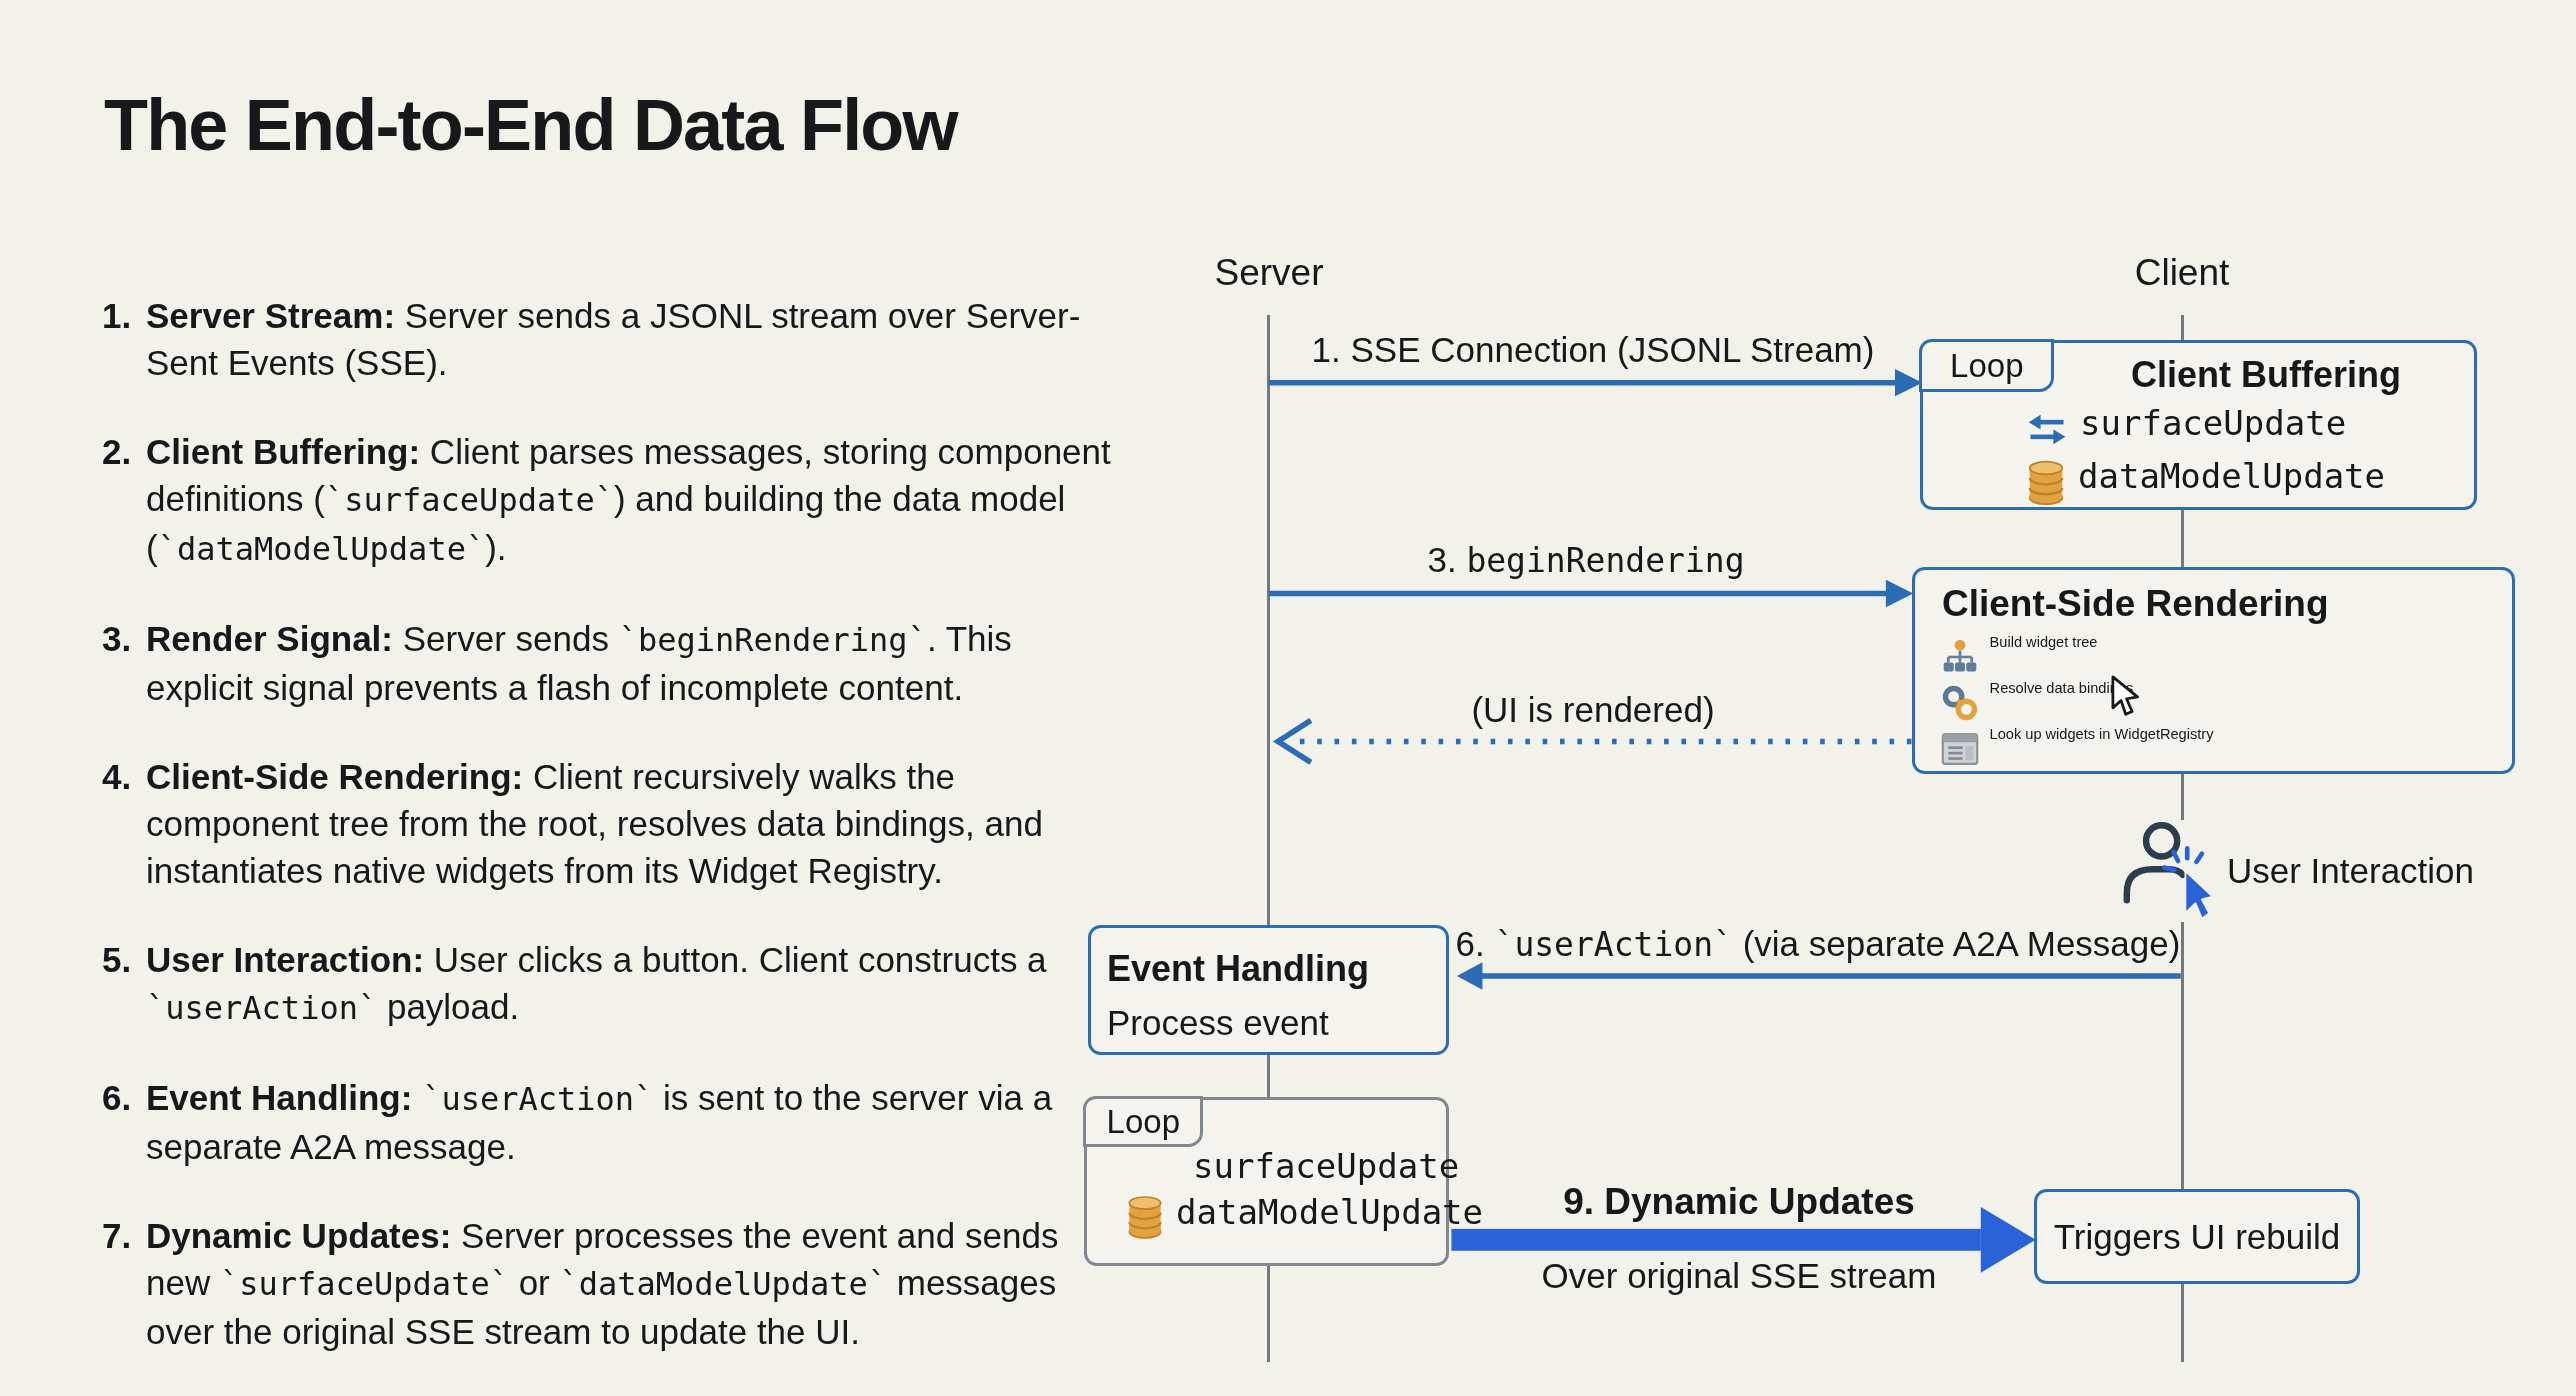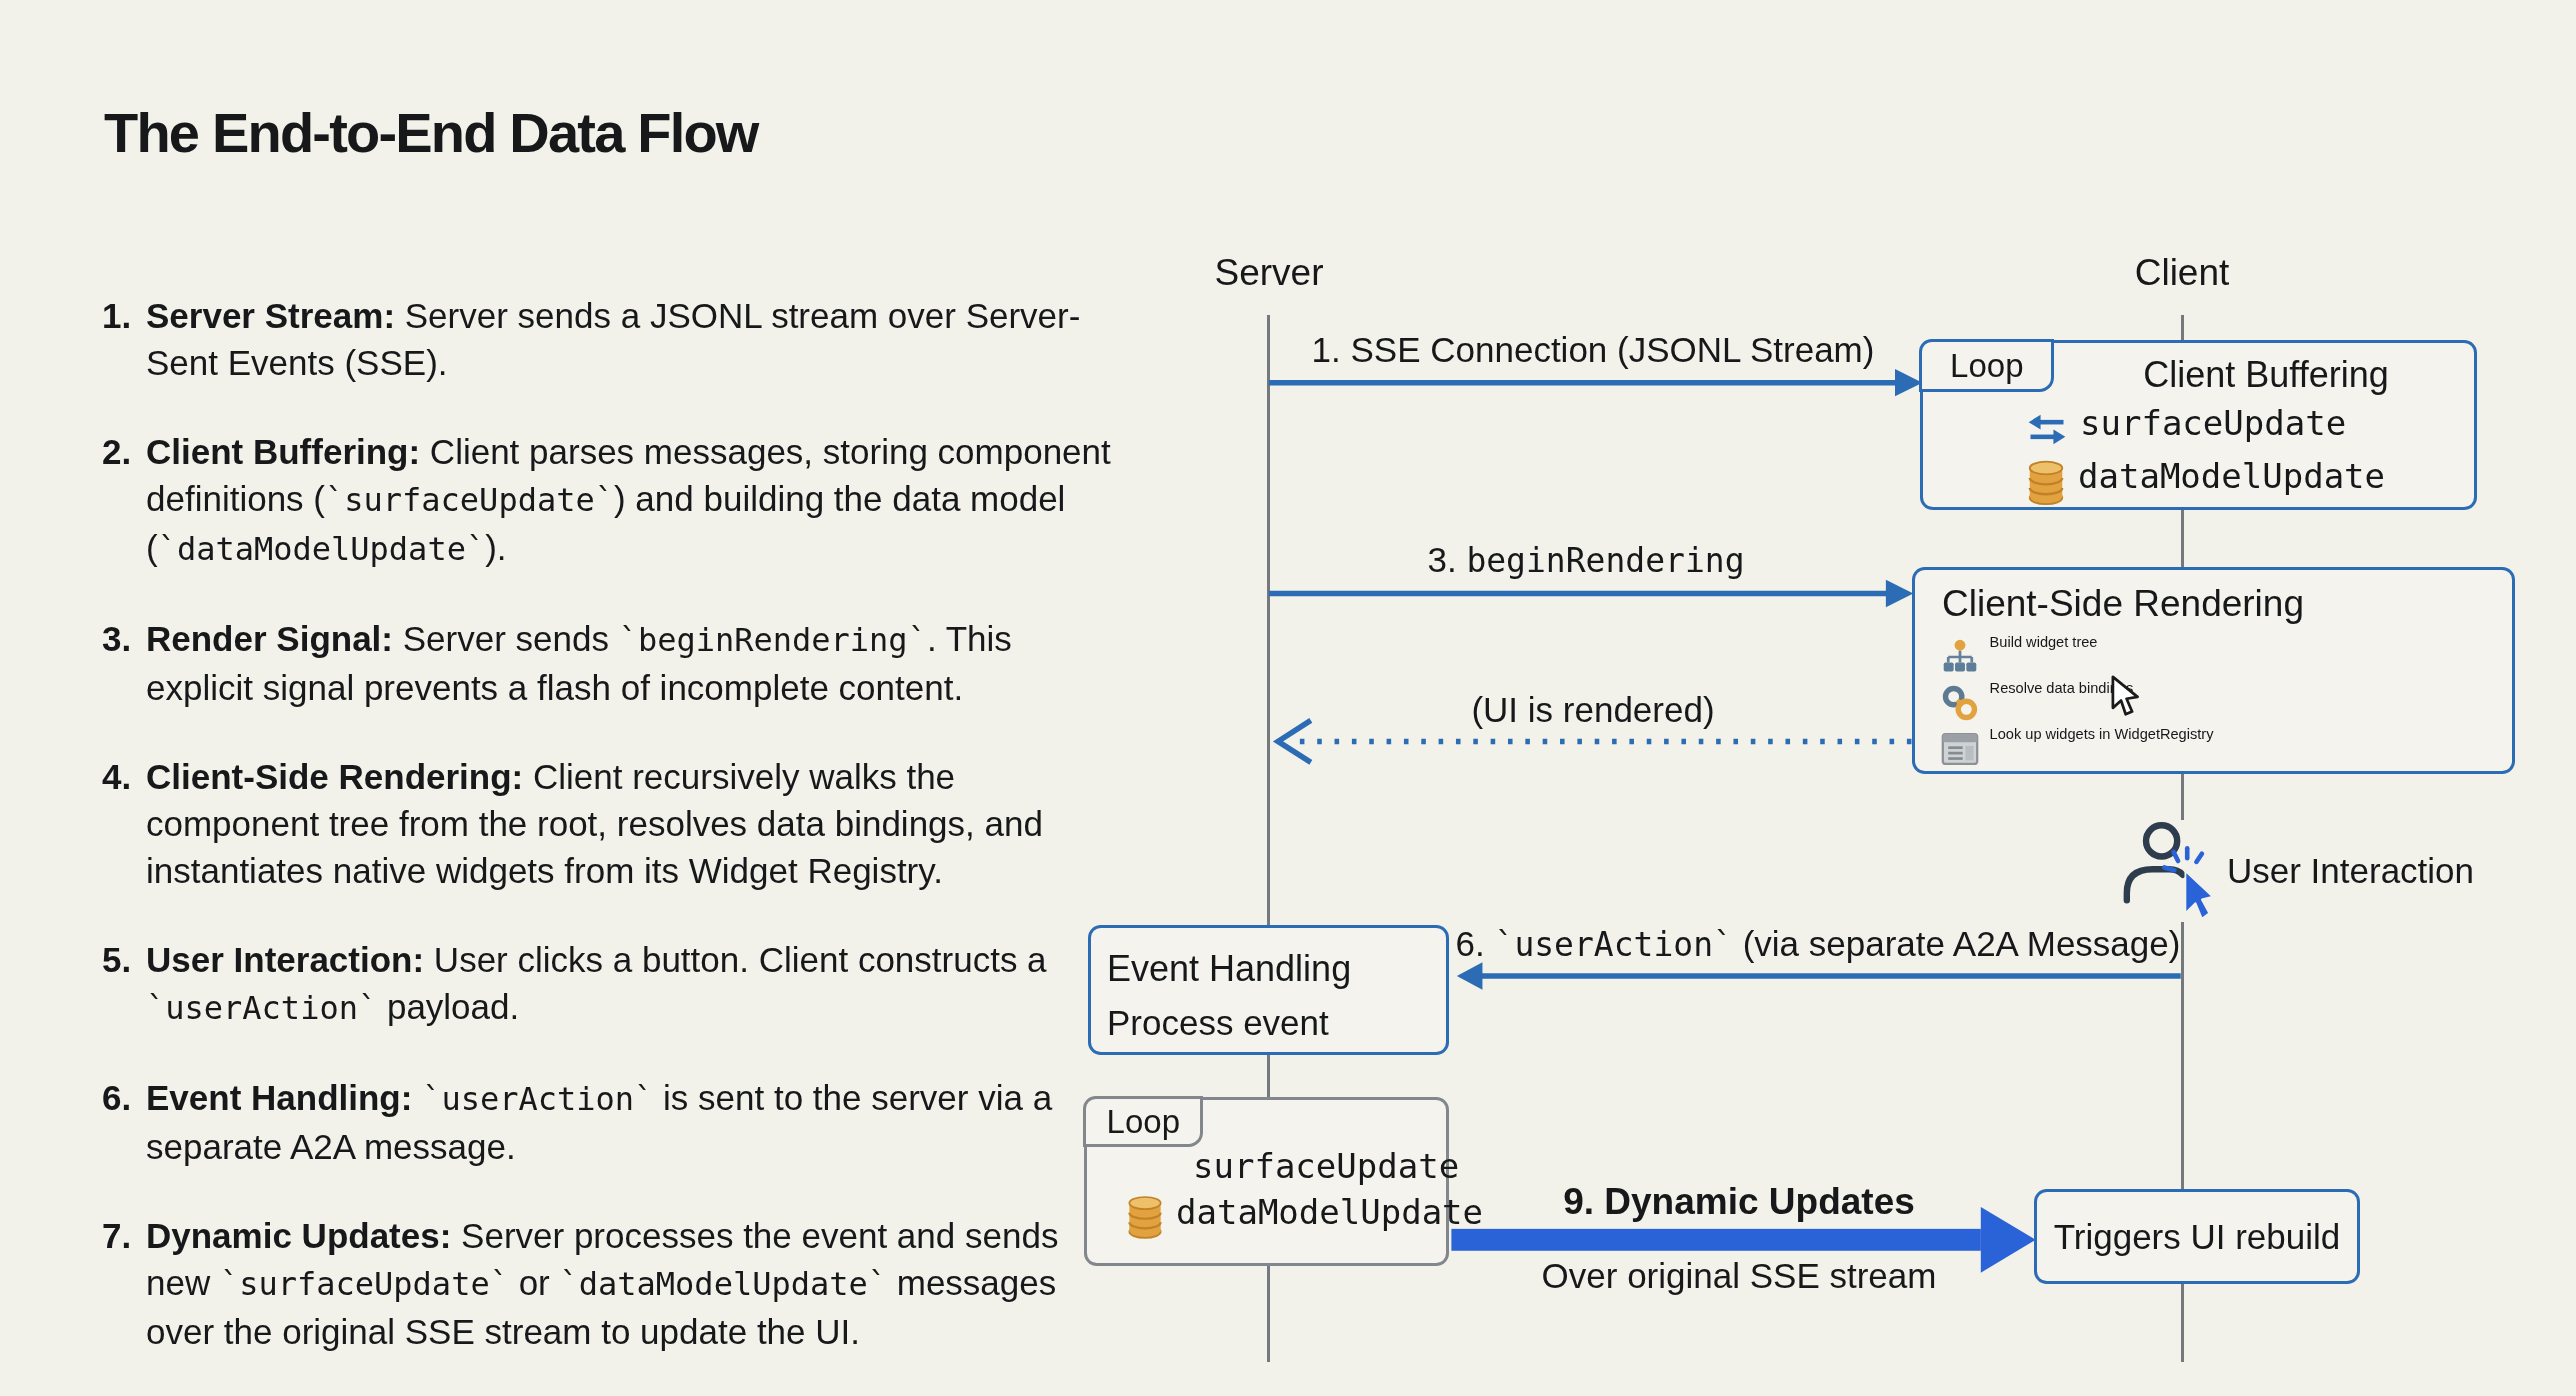--- a/index.html
+++ b/index.html
@@ -5,22 +5,22 @@
   html,body{margin:0;padding:0;}
   #slide{
     position:relative; width:2576px; height:1397px;
     background:var(--bg,#f2f1ea);
     font-family:"Liberation Sans", sans-serif;
     color:var(--text,#17181a);
     overflow:hidden;
   }
   
   #page-title{
-    position:absolute; left:104px; top:100px;
-    font-size:56px; font-weight:800; letter-spacing:-1.8px;
+    position:absolute; left:104px; top:84px;
+    font-size:72px; font-weight:800; letter-spacing:-1.8px;
   }
   
   #steps-list{
     position:absolute; left:102px; top:292px; width:1022px;
     font-size:35px; line-height:47px;
   }
   .step{display:flex; margin-bottom:42px;}
   .step-num{width:44px; flex:0 0 44px; font-weight:700;}
   .step-body{width:979px;}
   .seg-b{font-weight:700;}
@@ -37,21 +37,21 @@
   .dbox.gray{border-color:var(--gray,#81878d);}
   .loop-tab{
     position:absolute; left:-3.7px; top:-3.7px; height:53px; width:135px;
     background:var(--box-bg,#f4f3ed);
     border:3.7px solid var(--accent,#2b6cb5); box-sizing:border-box;
     border-top-left-radius:12.8px; border-bottom-right-radius:14.6px;
     display:flex; align-items:center; justify-content:center;
     font-size:33px;
   }
   .gray .loop-tab{border-color:var(--gray,#81878d);}
-  .box-title{font-weight:400; font-size:36px;}
+  .box-title{font-weight:700; font-size:36px;}
   .irow{display:flex; }
   .mono{font-family:"DejaVu Sans Mono", monospace; font-size:34px;}
   .icon-slot{display:flex; align-items:center; justify-content:center; margin-right:11px;}
   #overlay{position:absolute; left:0; top:0; pointer-events:none;}
   #ui-halo{position:absolute; left:2116px; top:820px; width:95px; height:102px; background:var(--bg,#f2f1ea);}
 </style>
 </head>
 <body>
 
 <div id="slide">

